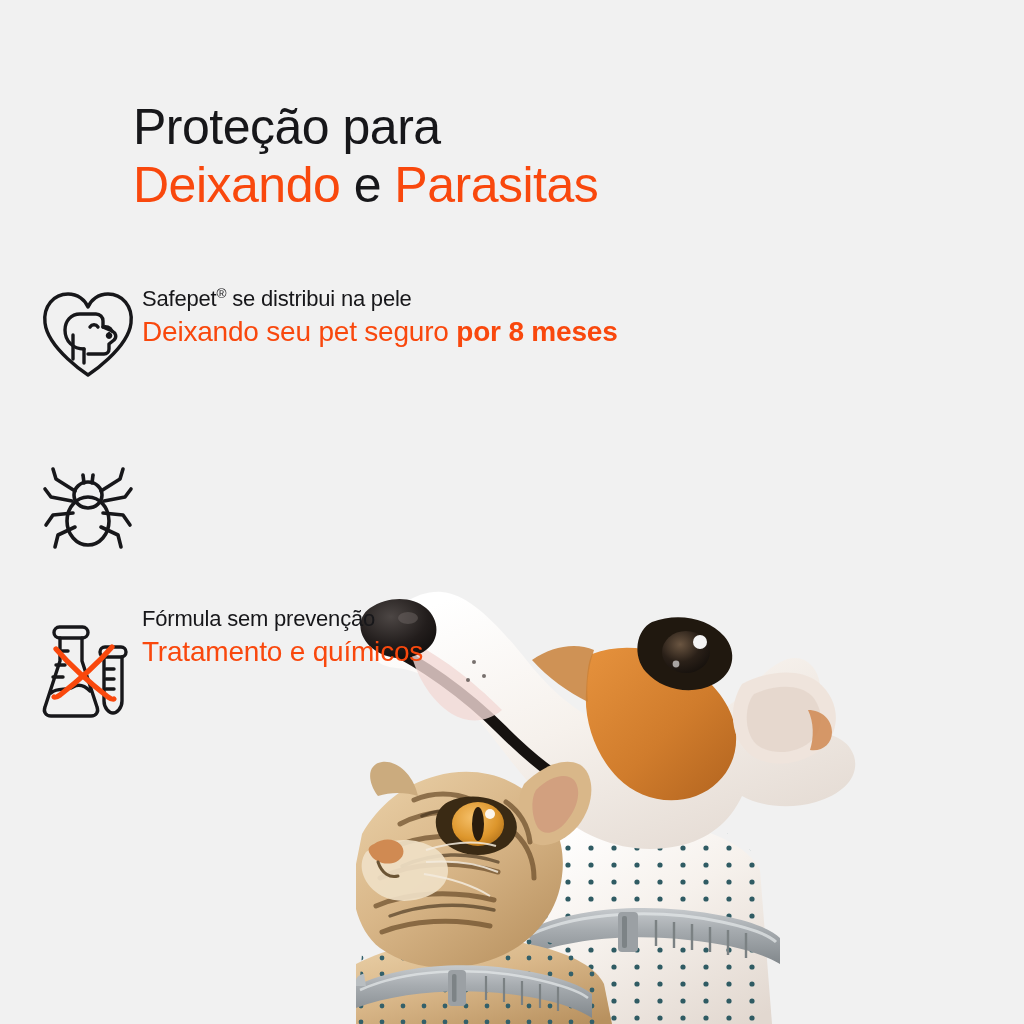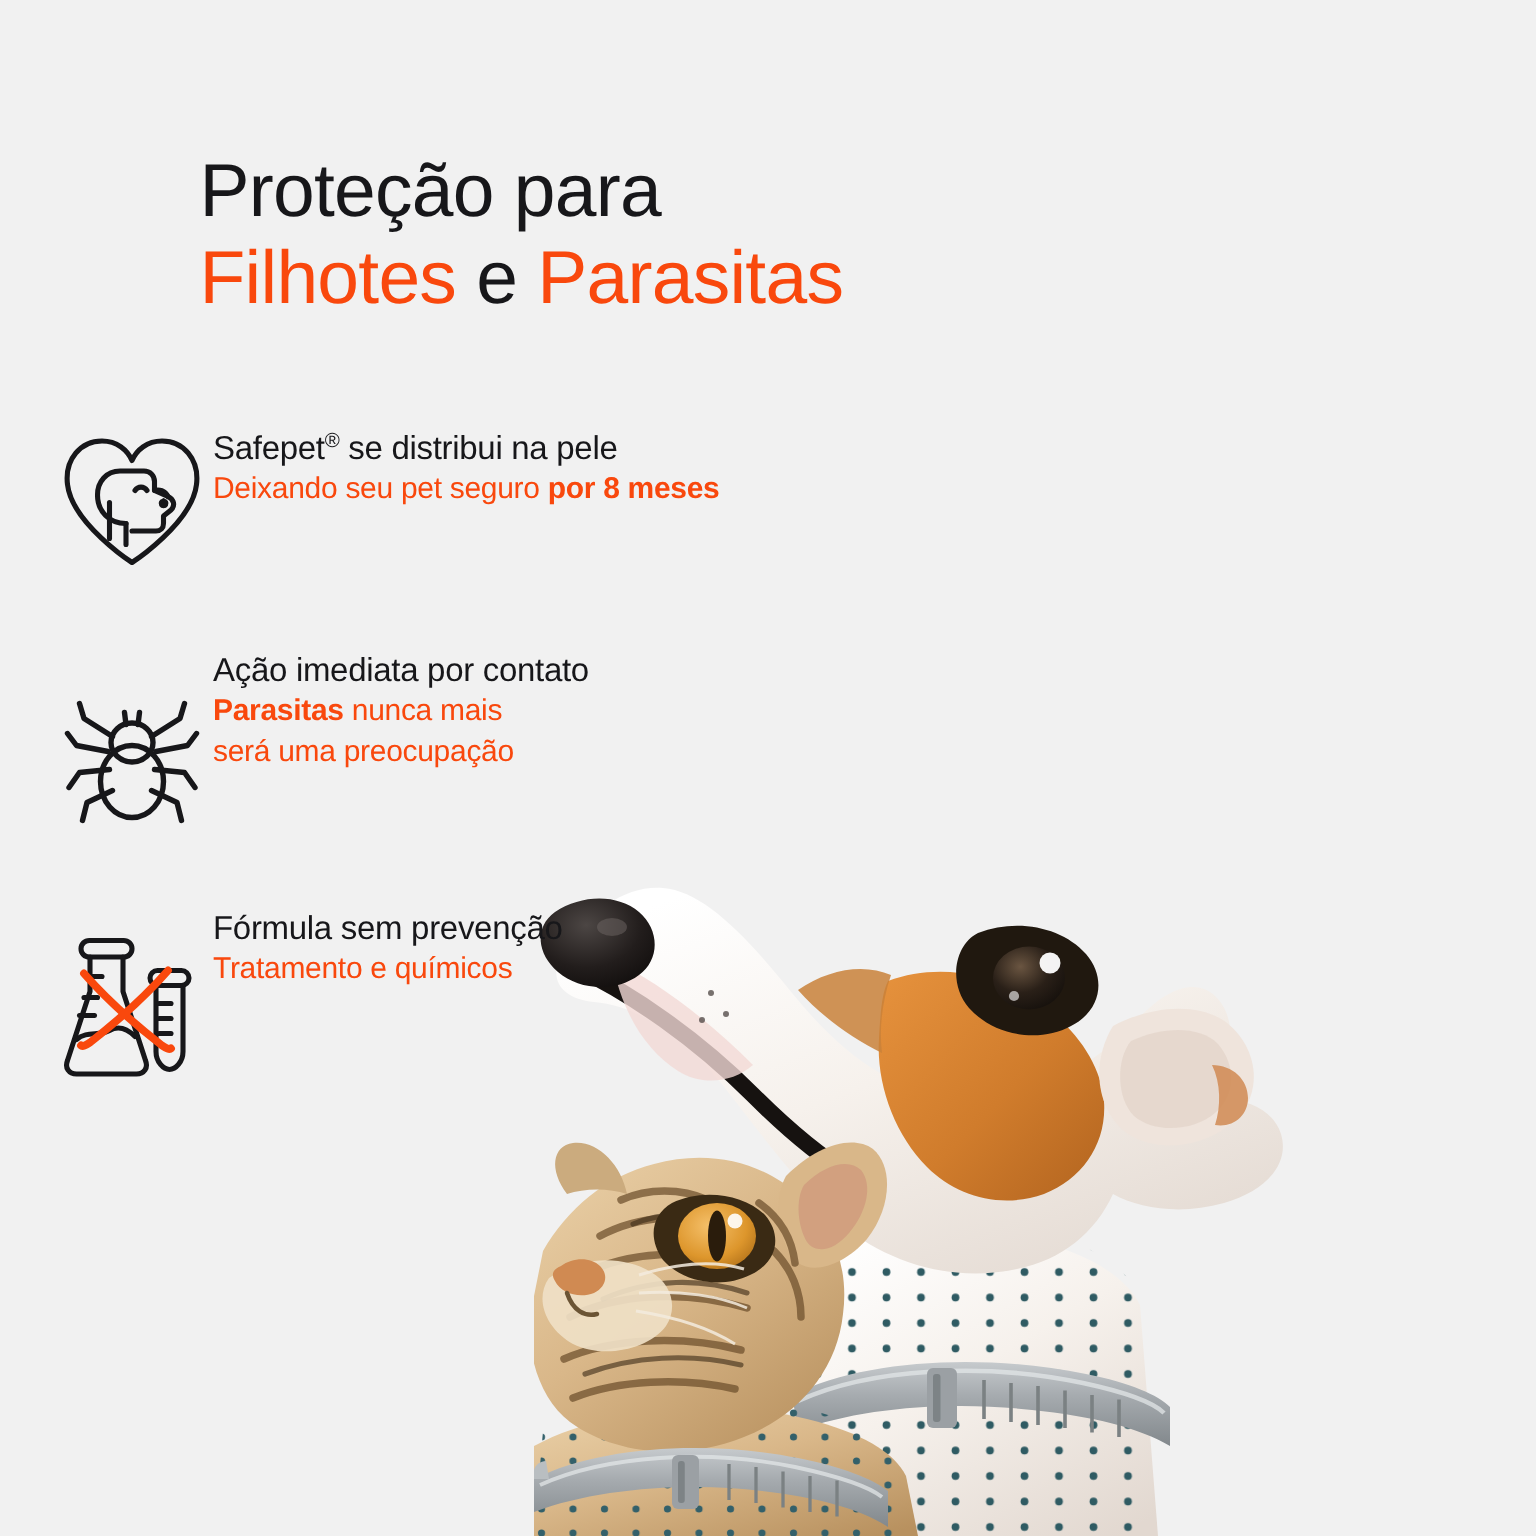--- a/index.html
+++ b/index.html
@@ -81,21 +81,21 @@
   }
   .feat-title {
     font-size: 22px;
     font-weight: 400;
     color: #17171a;
     line-height: 1.28;
     letter-spacing: -0.2px;
     white-space: nowrap;
   }
   .feat-sub {
-    font-size: 20px;
+    font-size: 28px;
     font-weight: 400;
     color: #f9480d;
     line-height: 1.36;
     letter-spacing: -0.2px;
     white-space: nowrap;
   }
   .feat-sub b { font-weight: 700; }
 
   .reg { font-size: 0.62em; vertical-align: super; line-height: 0; }
 </style>
@@ -299,21 +299,21 @@
           </g>
           <path d="M0,452 C-2,446 2,440 8,440 L10,452 Z" fill="#b9bec1"></path>
         </g>
       </g>
     </svg>
   </div>
 
   <div class="headline">
     <div class="line line1">Proteção para</div>
     <div class="line line2">
-      <span>Filhotes</span><span class="mid"> e </span><span>Parasitas</span>
+      <span>Deixando</span><span class="mid"> e </span><span>Parasitas</span>
     </div>
   </div>
 
   <div class="features">
 
     <div class="feature f1">
       <div class="icon-box">
         <svg width="96" height="96" viewBox="0 0 96 96" xmlns="http://www.w3.org/2000/svg" fill="none" stroke="#17171a" stroke-width="3.4" stroke-linecap="round" stroke-linejoin="round">
           <path d="M48,88 C48,88 8,62 5,36 C3,19 14,7 28,7 C38,7 45,13 48,20
                    C51,13 58,7 68,7 C82,7 93,19 91,36 C88,62 48,88 48,88 Z"></path>
@@ -349,25 +349,20 @@
           <path d="M30,38 L9,34 L3,26"></path>
           <path d="M31,50 L11,52 L4,62"></path>
           <path d="M33,64 L16,72 L13,84"></path>
 
           <path d="M59,28 L78,16 L81,6"></path>
           <path d="M62,38 L83,34 L89,26"></path>
           <path d="M61,50 L81,52 L88,62"></path>
           <path d="M59,64 L76,72 L79,84"></path>
         </svg>
       </div>
-      <div class="text-box">
-        <div class="feat-title">Ação imediata por contato</div>
-        <div class="feat-sub"><b>Parasitas</b><span> nunca mais</span></div>
-        <div class="feat-sub">será uma preocupação</div>
-      </div>
     </div>
 
     <div class="feature f3">
       <div class="icon-box">
         <svg width="96" height="100" viewBox="0 0 96 100" xmlns="http://www.w3.org/2000/svg" fill="none" stroke-linecap="round" stroke-linejoin="round">
           <g stroke="#17171a" stroke-width="3.4">
 
             <rect x="14" y="6" width="34" height="11" rx="5.5"></rect>
 
             <path d="M20,17 L20,40 L5,86 C3,91 6,95 11,95 L51,95

